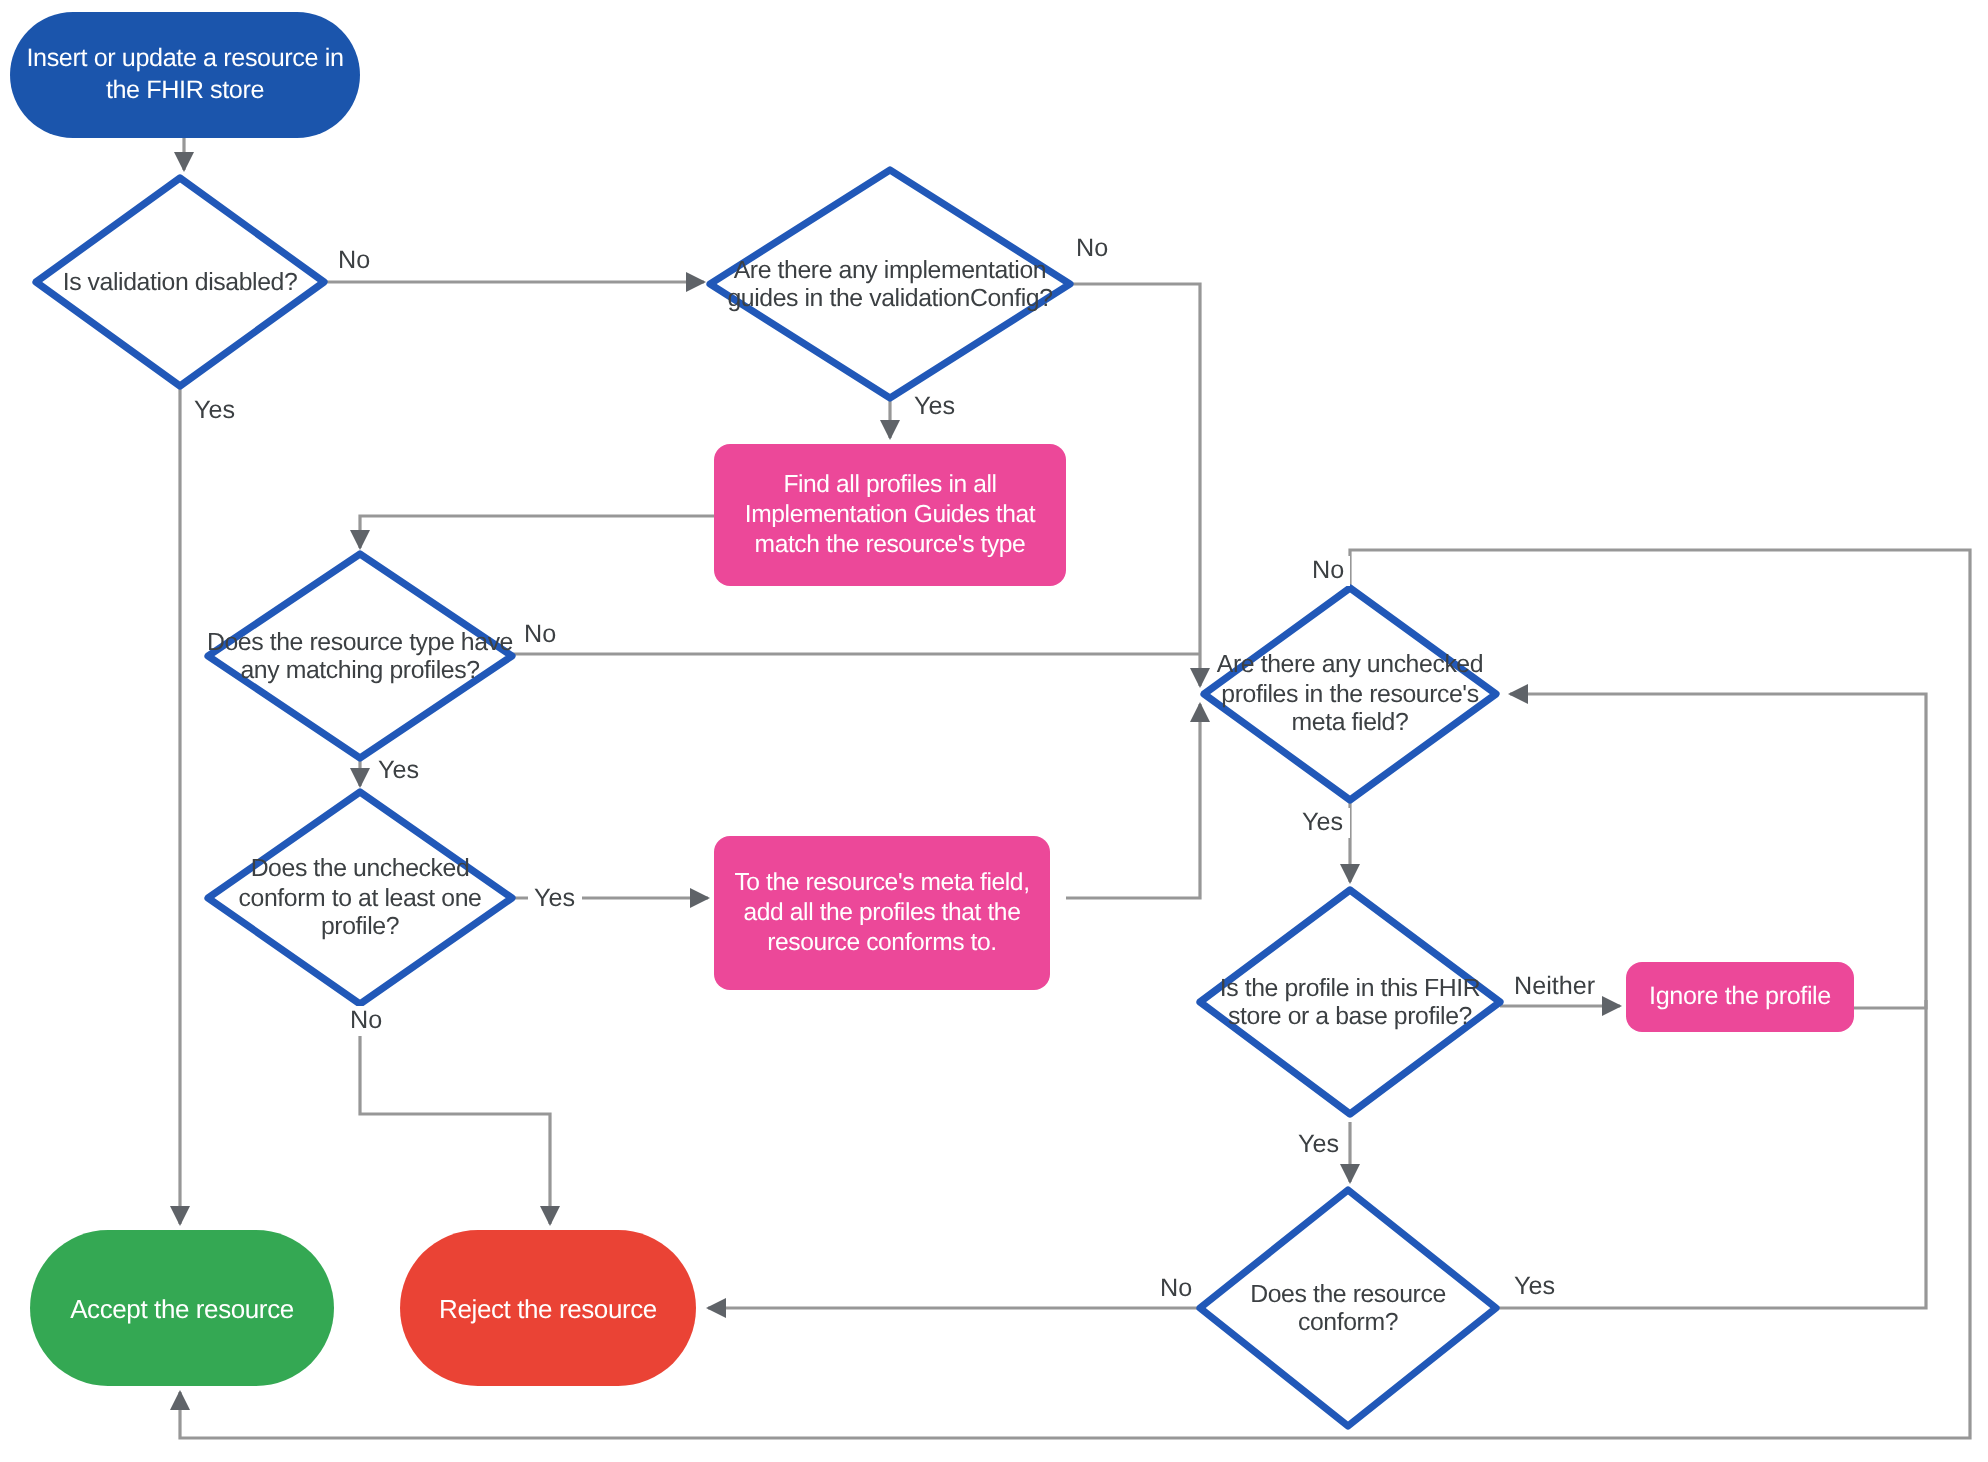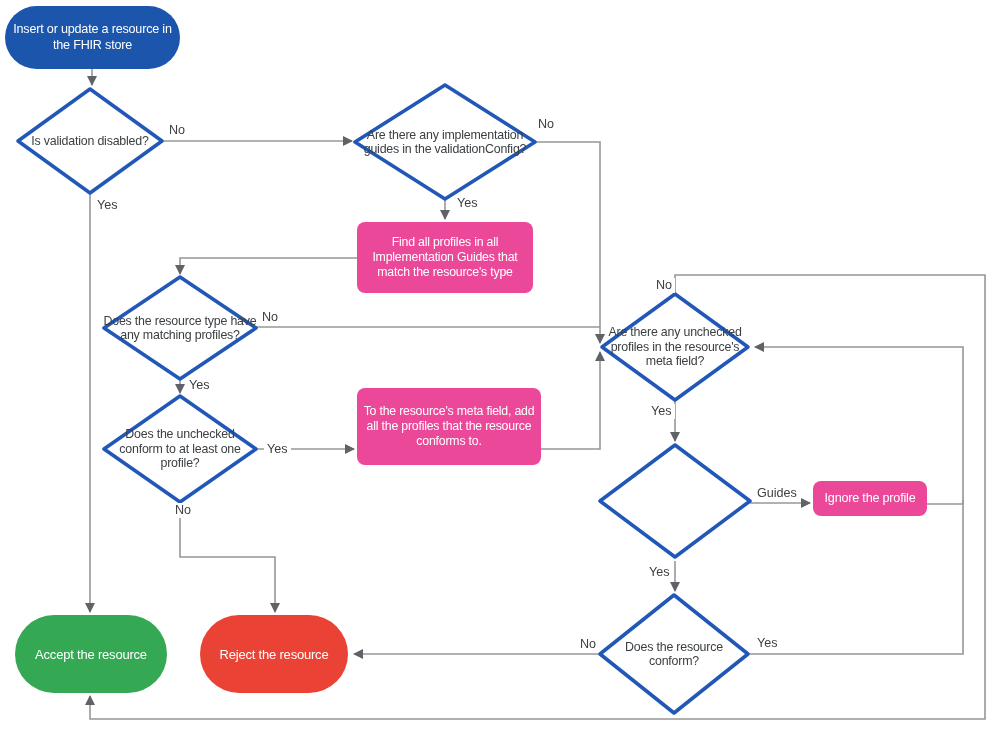--- a/index.html
+++ b/index.html
@@ -82,51 +82,52 @@
   </svg>
 
   <div class="node stadium-start" style="left:5px;top:6px;width:175px;height:63px;">
     <span>Insert or update a resource in the FHIR store</span>
   </div>
 
   <div class="node process" style="left:357px;top:222px;width:176px;height:71px;">
     <span>Find all profiles in all Implementation Guides that match the resource's type</span>
   </div>
 
-  <div class="node process" style="left:357px;top:388px;width:184px;height:77px;">
+  <div class="node process" style="left:357px;top:418px;width:168px;height:77px;">
     <span>To the resource's meta field, add all the profiles that the resource conforms to.</span>
   </div>
 
   <div class="node process" style="left:813px;top:481px;width:114px;height:35px;font-size:12.6px;">
     <span>Ignore the profile</span>
   </div>
 
   <div class="node stadium-end accept" style="left:15px;top:615px;width:152px;height:78px;">
     <span>Accept the resource</span>
   </div>
 
   <div class="node stadium-end reject" style="left:200px;top:615px;width:148px;height:78px;">
     <span>Reject the resource</span>
   </div>
 
   <div class="dlabel" style="left:20px;top:120px;width:140px;height:42px;">Is validation disabled?</div>
   <div class="dlabel" style="left:361px;top:111px;width:168px;height:62px;">Are there any implementation guides in the validationConfig?</div>
   <div class="dlabel" style="left:102px;top:298px;width:156px;height:60px;">Does the resource type have any matching profiles?</div>
   <div class="dlabel" style="left:106px;top:419px;width:148px;height:60px;">Does the unchecked conform to at least one profile?</div>
   <div class="dlabel" style="left:602px;top:309px;width:146px;height:76px;">Are there any unchecked profiles in the resource's meta field?</div>
+  <div class="dlabel" style="left:601px;top:471px;width:148px;height:60px;">Is the profile in this FHIR store or a base profile?</div>
   <div class="dlabel" style="left:606px;top:634px;width:136px;height:40px;">Does the resource conform?</div>
 
   <span class="elabel" style="left:166px;top:123px;">No</span>
   <span class="elabel" style="left:94px;top:198px;">Yes</span>
   <span class="elabel" style="left:535px;top:117px;">No</span>
   <span class="elabel" style="left:454px;top:196px;">Yes</span>
   <span class="elabel" style="left:259px;top:310px;">No</span>
   <span class="elabel" style="left:186px;top:378px;">Yes</span>
   <span class="elabel" style="left:264px;top:442px;">Yes</span>
   <span class="elabel" style="left:172px;top:503px;">No</span>
   <span class="elabel" style="left:653px;top:278px;">No</span>
   <span class="elabel" style="left:648px;top:404px;">Yes</span>
-  <span class="elabel" style="left:754px;top:486px;">Guides</span>
+  <span class="elabel" style="left:754px;top:486px;">Neither</span>
   <span class="elabel" style="left:646px;top:565px;">Yes</span>
   <span class="elabel" style="left:577px;top:637px;">No</span>
   <span class="elabel" style="left:754px;top:636px;">Yes</span>
 
 </div>
 
 </body></html>

